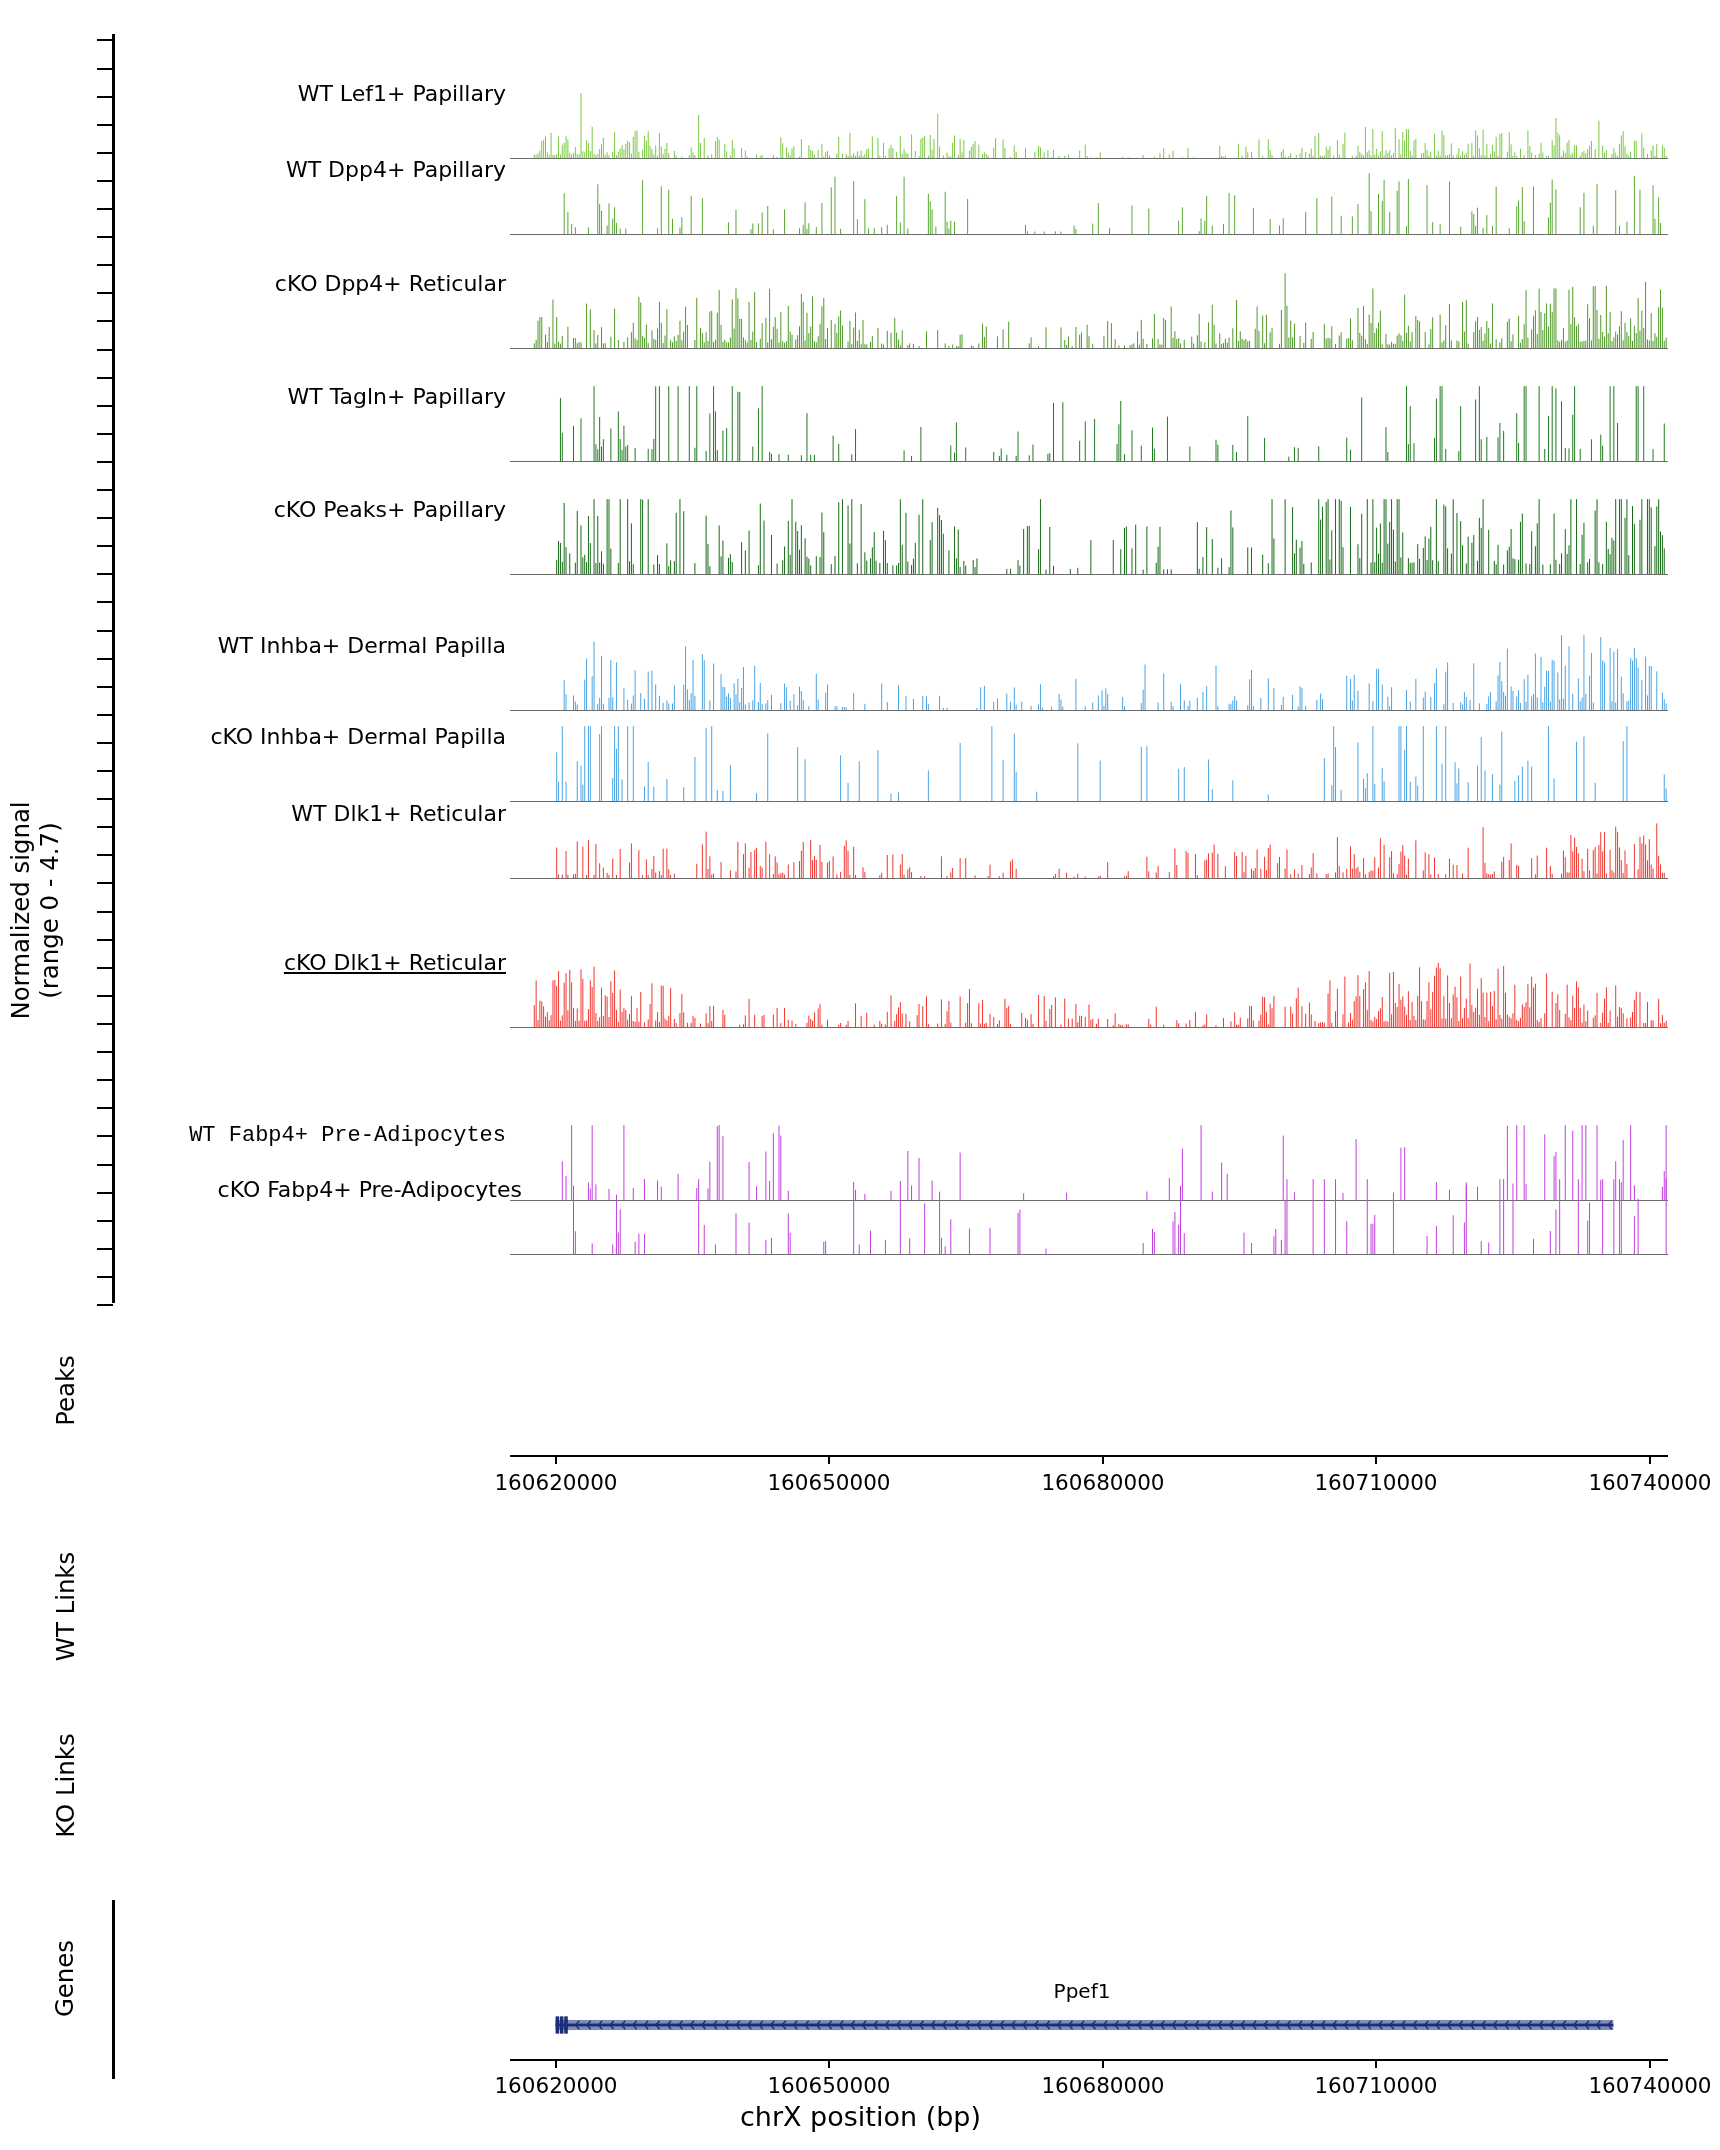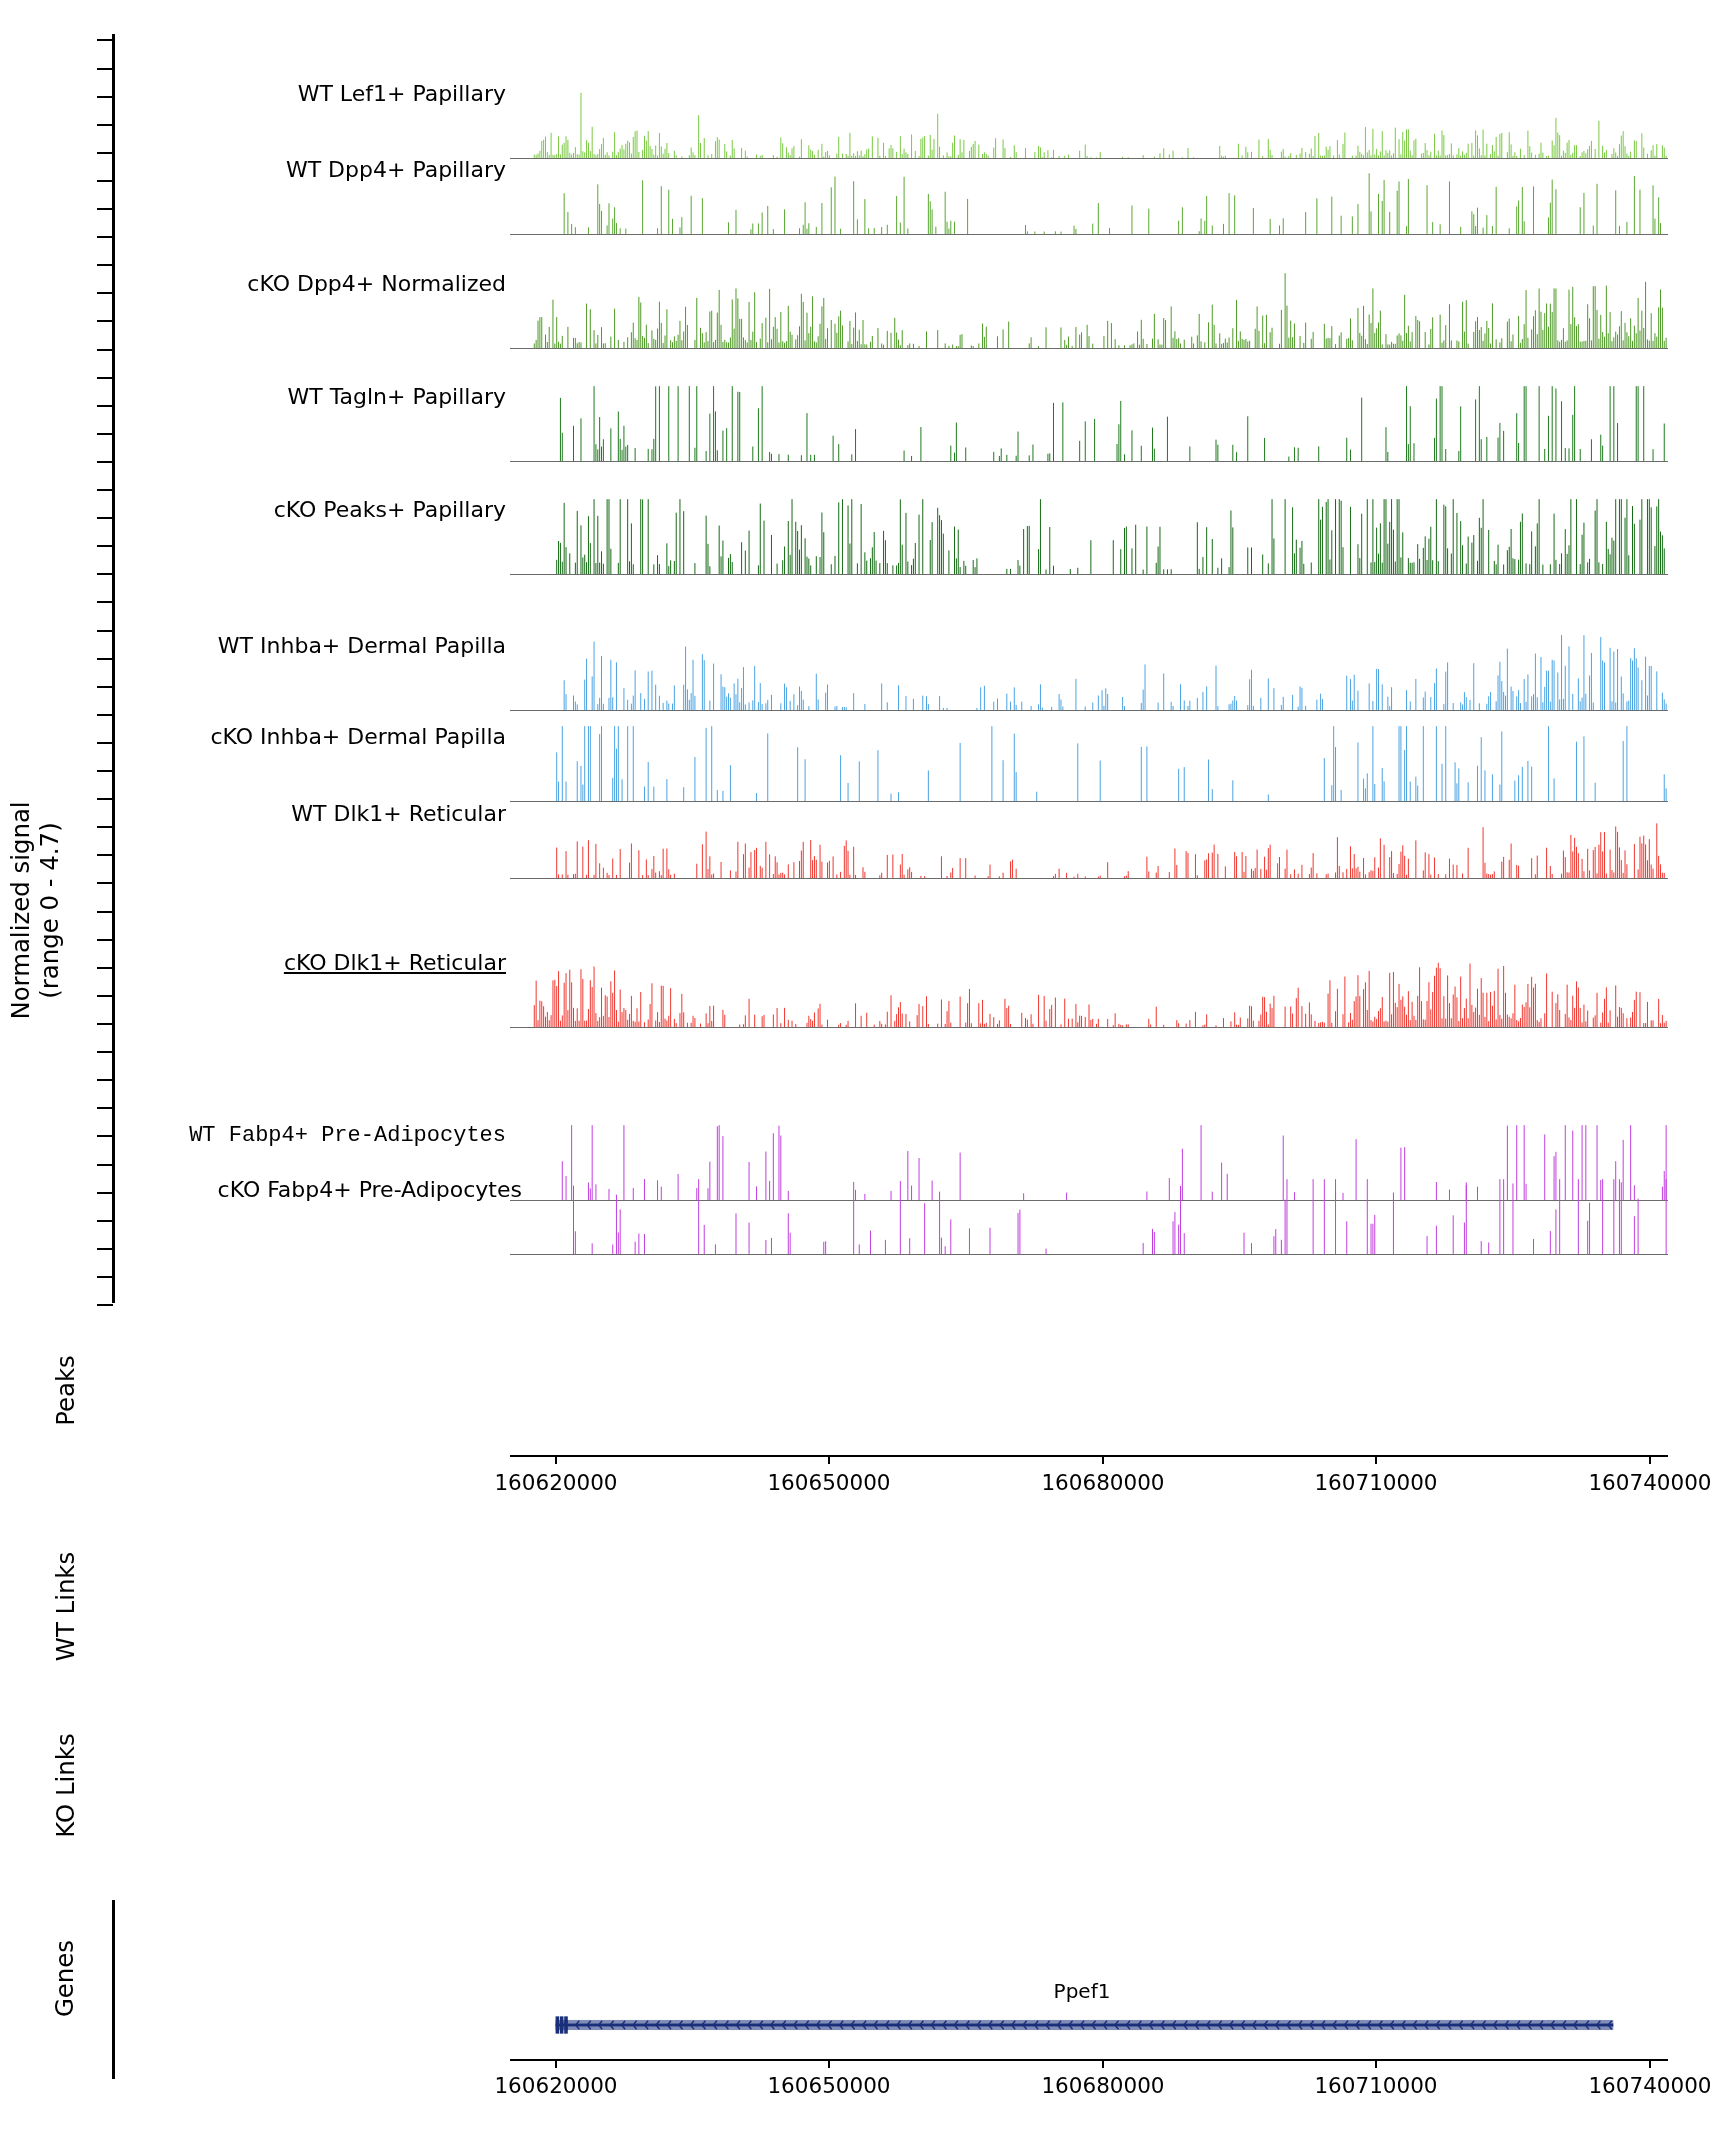--- a/index.html
+++ b/index.html
@@ -201,21 +201,21 @@
       <div class="track" style="top: 156px; height: 79px;">
         <div class="track-label" style="top: 1.4px;">WT Dpp4+ Papillary</div>
         <div class="track-plot" style="top: 0px; height: 79px;">
           <svg viewBox="0 0 620 100" preserveAspectRatio="none" height="79">
             <path d="M29,100 L29,47.12 M31,100 L31,70.83 M33,100 L33,86.03 M35,100 L35,90.12 M42,100 L42,90.26 M47,100 L47,35.85 M48,100 L48,60.66 M49,100 L49,69.48 M52,100 L52,87.95 M53,100 L53,59.93 M55,100 L55,79.10 M56,100 L56,64.88 M57,100 L57,84.71 M59,100 L59,91.62 M62,100 L62,91.82 M71,100 L71,30.80 M79,100 L79,91.49 M81,100 L81,38.19 M85,100 L85,42.74 M87,100 L87,79.52 M91,100 L91,90.45 M92,100 L92,77.47 M97,100 L97,50.37 M103,100 L103,53.41 M117,100 L117,83.85 M121,100 L121,68.00 M129,100 L129,92.91 M130,100 L130,85.46 M133,100 L133,85.38 M135,100 L135,71.47 M138,100 L138,63.24 M141,100 L141,92.55 M147,100 L147,67.51 M155,100 L155,91.42 M157,100 L157,87.08 M158,100 L158,58.61 M159,100 L159,92.06 M160,100 L160,85.07 M164,100 L164,89.82 M167,100 L167,59.53 M172,100 L172,39.66 M174,100 L174,26.14 M177,100 L177,92.02 M184,100 L184,31.85 M186,100 L186,80.19 M190,100 L190,54.58 M192,100 L192,91.59 M195,100 L195,91.29 M199,100 L199,89.96 M202,100 L202,87.05 M207,100 L207,50.74 M209,100 L209,84.22 M211,100 L211,26.32 M213,100 L213,91.85 M224,100 L224,48.02 M225,100 L225,57.35 M226,100 L226,67.57 M228,100 L228,89.41 M233,100 L233,45.25 M234,100 L234,83.13 M235,100 L235,91.83 M236,100 L236,81.98 M238,100 L238,83.16 M245,100 L245,54.33 M276,100 L276,87.29 M277,100 L277,95.36 M281,100 L281,95.62 M286,100 L286,95.70 M292,100 L292,95.40 M295,100 L295,95.72 M302,100 L302,88.19 M303,100 L303,92.36 M312,100 L312,85.63 M315,100 L315,59.61 M321,100 L321,91.25 M333,100 L333,62.65 M342,100 L342,66.60 M358,100 L358,81.89 M360,100 L360,64.90 M369,100 L369,95.25 M370,100 L370,79.08 M372,100 L372,81.99 M373,100 L373,50.62 M376,100 L376,88.03 M382,100 L382,85.92 M385,100 L385,46.94 M388,100 L388,49.89 M398,100 L398,65.72 M407,100 L407,79.76 M412,100 L412,87.93 M414,100 L414,78.81 M426,100 L426,70.94 M432,100 L432,53.45 M440,100 L440,51.43 M445,100 L445,75.61 M451,100 L451,76.52 M454,100 L454,60.83 M460,100 L460,21.88 M461,100 L461,70.10 M465,100 L465,48.04 M467,100 L467,56.86 M468,100 L468,30.27 M471,100 L471,70.66 M475,100 L475,43.96 M476,100 L476,32.27 M480,100 L480,88.86 M481,100 L481,29.16 M491,100 L491,37.02 M494,100 L494,83.70 M498,100 L498,86.49 M503,100 L503,32.22 M509,100 L509,89.69 M515,100 L515,70.06 M516,100 L516,73.68 M517,100 L517,88.57 M518,100 L518,65.36 M521,100 L521,90.77 M523,100 L523,74.83 M526,100 L526,88.59 M528,100 L528,39.02 M535,100 L535,91.52 M539,100 L539,63.82 M540,100 L540,56.33 M542,100 L542,39.30 M543,100 L543,82.60 M548,100 L548,38.54 M556,100 L556,77.71 M557,100 L557,59.19 M558,100 L558,29.82 M560,100 L560,42.12 M573,100 L573,64.85 M575,100 L575,46.64 M580,100 L580,88.23 M582,100 L582,35.17 M592,100 L592,43.47 M594,100 L594,88.45 M598,100 L598,83.32 M602,100 L602,25.19 M605,100 L605,42.60 M612,100 L612,37.18 M613,100 L613,79.33 M615,100 L615,52.25 M616,100 L616,84.85 " stroke="#5aa832" stroke-width="1" vector-effect="non-scaling-stroke" fill="none"></path>
           </svg>
           <div class="baseline"></div>
         </div>
       </div>
       <div class="track" style="top: 270px; height: 79px;">
-        <div class="track-label" style="top: 1.4px;">cKO Dpp4+ Normalized</div>
+        <div class="track-label" style="top: 1.4px;">cKO Dpp4+ Reticular</div>
         <div class="track-plot" style="top: 0px; height: 79px;">
           <svg viewBox="0 0 620 100" preserveAspectRatio="none" height="79">
             <path d="M13,100 L13,92.95 M14,100 L14,88.51 M15,100 L15,64.13 M16,100 L16,59.74 M17,100 L17,59.60 M19,100 L19,81.74 M20,100 L20,91.14 M21,100 L21,72.05 M23,100 L23,37.47 M24,100 L24,93.17 M25,100 L25,59.57 M26,100 L26,90.78 M27,100 L27,93.20 M28,100 L28,83.38 M31,100 L31,71.91 M34,100 L34,85.99 M35,100 L35,86.00 M36,100 L36,92.75 M37,100 L37,91.17 M38,100 L38,91.77 M41,100 L41,42.55 M43,100 L43,49.73 M45,100 L45,76.16 M46,100 L46,92.96 M47,100 L47,82.29 M49,100 L49,72.34 M50,100 L50,92.93 M51,100 L51,92.70 M54,100 L54,84.35 M56,100 L56,48.90 M58,100 L58,88.61 M61,100 L61,90.93 M63,100 L63,85.15 M65,100 L65,78.81 M66,100 L66,66.66 M67,100 L67,86.32 M68,100 L68,88.60 M69,100 L69,33.98 M70,100 L70,41.16 M71,100 L71,83.56 M72,100 L72,85.92 M73,100 L73,69.16 M74,100 L74,92.53 M76,100 L76,76.37 M77,100 L77,87.08 M78,100 L78,88.43 M79,100 L79,74.04 M80,100 L80,40.08 M81,100 L81,66.97 M82,100 L82,92.43 M83,100 L83,83.00 M84,100 L84,49.75 M86,100 L86,88.87 M87,100 L87,91.41 M88,100 L88,84.03 M89,100 L89,89.71 M90,100 L90,81.99 M91,100 L91,64.37 M92,100 L92,88.96 M93,100 L93,77.83 M94,100 L94,46.48 M95,100 L95,69.62 M99,100 L99,88.64 M100,100 L100,35.27 M102,100 L102,73.20 M103,100 L103,79.91 M104,100 L104,91.63 M105,100 L105,78.65 M106,100 L106,90.04 M107,100 L107,52.59 M108,100 L108,51.61 M109,100 L109,91.30 M110,100 L110,88.40 M111,100 L111,53.88 M112,100 L112,25.20 M113,100 L113,69.49 M114,100 L114,91.01 M115,100 L115,88.39 M116,100 L116,91.45 M117,100 L117,91.78 M118,100 L118,85.47 M119,100 L119,37.26 M120,100 L120,74.11 M121,100 L121,23.28 M122,100 L122,35.89 M123,100 L123,61.72 M124,100 L124,61.84 M125,100 L125,85.30 M126,100 L126,88.83 M127,100 L127,91.68 M128,100 L128,40.47 M129,100 L129,88.63 M130,100 L130,78.03 M131,100 L131,28.14 M132,100 L132,91.20 M134,100 L134,86.92 M135,100 L135,67.17 M137,100 L137,60.43 M138,100 L138,91.40 M139,100 L139,23.79 M140,100 L140,87.71 M141,100 L141,71.85 M142,100 L142,59.68 M143,100 L143,74.49 M144,100 L144,91.78 M145,100 L145,53.28 M146,100 L146,90.23 M147,100 L147,92.11 M148,100 L148,90.00 M149,100 L149,45.42 M150,100 L150,78.00 M151,100 L151,81.94 M153,100 L153,87.82 M154,100 L154,82.59 M155,100 L155,71.21 M156,100 L156,30.10 M157,100 L157,40.44 M158,100 L158,89.15 M159,100 L159,54.06 M160,100 L160,79.86 M161,100 L161,71.73 M162,100 L162,33.36 M163,100 L163,90.29 M164,100 L164,91.60 M165,100 L165,83.94 M166,100 L166,68.11 M167,100 L167,45.97 M168,100 L168,35.44 M169,100 L169,87.38 M170,100 L170,73.70 M172,100 L172,63.33 M174,100 L174,68.02 M175,100 L175,79.55 M176,100 L176,58.79 M177,100 L177,51.42 M178,100 L178,70.17 M181,100 L181,90.54 M182,100 L182,64.43 M183,100 L183,93.78 M184,100 L184,72.87 M185,100 L185,53.70 M186,100 L186,89.88 M187,100 L187,75.58 M188,100 L188,94.07 M189,100 L189,63.32 M190,100 L190,93.93 M191,100 L191,94.28 M193,100 L193,90.89 M194,100 L194,83.57 M197,100 L197,73.55 M199,100 L199,93.06 M200,100 L200,94.62 M202,100 L202,77.10 M204,100 L204,79.38 M206,100 L206,60.56 M207,100 L207,79.18 M208,100 L208,88.10 M209,100 L209,95.27 M210,100 L210,76.16 M213,100 L213,95.12 M214,100 L214,92.95 M216,100 L216,93.38 M219,100 L219,96.05 M223,100 L223,77.67 M229,100 L229,76.06 M233,100 L233,92.90 M235,100 L235,96.06 M237,100 L237,94.33 M239,100 L239,96.39 M240,100 L240,96.35 M241,100 L241,82.15 M242,100 L242,81.16 M247,100 L247,95.55 M248,100 L248,96.31 M251,100 L251,92.97 M253,100 L253,67.73 M254,100 L254,84.62 M255,100 L255,71.71 M261,100 L261,83.94 M264,100 L264,75.22 M267,100 L267,65.33 M278,100 L278,92.84 M279,100 L279,85.11 M283,100 L283,96.36 M287,100 L287,72.52 M295,100 L295,72.74 M297,100 L297,88.63 M298,100 L298,94.76 M299,100 L299,84.26 M301,100 L301,96.37 M303,100 L303,72.14 M305,100 L305,81.85 M306,100 L306,78.90 M309,100 L309,69.35 M310,100 L310,83.67 M312,100 L312,93.27 M318,100 L318,83.63 M320,100 L320,64.37 M322,100 L322,67.20 M324,100 L324,87.61 M326,100 L326,95.30 M329,100 L329,95.31 M332,100 L332,95.28 M333,100 L333,94.12 M334,100 L334,92.93 M336,100 L336,77.79 M337,100 L337,94.58 M338,100 L338,63.06 M339,100 L339,87.12 M341,100 L341,93.82 M344,100 L344,86.86 M345,100 L345,55.54 M347,100 L347,87.64 M348,100 L348,94.25 M349,100 L349,94.51 M350,100 L350,60.83 M351,100 L351,63.26 M354,100 L354,46.15 M355,100 L355,85.83 M356,100 L356,77.60 M357,100 L357,87.43 M358,100 L358,86.26 M359,100 L359,92.98 M361,100 L361,88.18 M365,100 L365,84.44 M366,100 L366,92.99 M368,100 L368,82.78 M369,100 L369,55.55 M370,100 L370,90.38 M372,100 L372,91.58 M374,100 L374,66.25 M376,100 L376,43.83 M377,100 L377,69.26 M378,100 L378,93.02 M380,100 L380,80.05 M381,100 L381,93.50 M382,100 L382,92.46 M383,100 L383,86.93 M384,100 L384,91.83 M385,100 L385,85.51 M387,100 L387,73.69 M389,100 L389,38.04 M390,100 L390,89.81 M391,100 L391,77.69 M392,100 L392,87.06 M393,100 L393,88.62 M394,100 L394,87.30 M395,100 L395,90.47 M396,100 L396,89.52 M399,100 L399,74.36 M400,100 L400,46.15 M401,100 L401,77.05 M403,100 L403,57.65 M404,100 L404,92.63 M405,100 L405,56.75 M407,100 L407,78.91 M408,100 L408,73.07 M412,100 L412,93.44 M413,100 L413,50.54 M415,100 L415,4.00 M416,100 L416,45.14 M417,100 L417,85.64 M418,100 L418,63.97 M419,100 L419,85.11 M420,100 L420,67.84 M423,100 L423,83.59 M425,100 L425,92.37 M426,100 L426,66.55 M429,100 L429,87.07 M430,100 L430,78.38 M436,100 L436,68.06 M437,100 L437,86.81 M438,100 L438,85.82 M439,100 L439,86.47 M440,100 L440,71.05 M442,100 L442,93.79 M444,100 L444,83.01 M445,100 L445,78.87 M448,100 L448,87.08 M449,100 L449,86.13 M450,100 L450,61.22 M451,100 L451,88.94 M454,100 L454,48.13 M455,100 L455,79.57 M456,100 L456,83.18 M457,100 L457,45.38 M458,100 L458,87.65 M459,100 L459,93.72 M460,100 L460,56.40 M461,100 L461,67.02 M462,100 L462,23.32 M463,100 L463,79.70 M464,100 L464,73.88 M465,100 L465,66.35 M466,100 L466,51.42 M467,100 L467,94.09 M469,100 L469,81.12 M470,100 L470,94.10 M471,100 L471,94.39 M472,100 L472,90.96 M473,100 L473,93.27 M474,100 L474,93.47 M475,100 L475,82.94 M476,100 L476,80.29 M477,100 L477,82.73 M478,100 L478,89.66 M479,100 L479,31.40 M480,100 L480,79.69 M481,100 L481,70.58 M482,100 L482,90.40 M483,100 L483,78.60 M485,100 L485,58.26 M486,100 L486,63.30 M487,100 L487,64.90 M490,100 L490,78.53 M492,100 L492,94.20 M493,100 L493,74.70 M494,100 L494,59.87 M498,100 L498,56.51 M499,100 L499,92.01 M500,100 L500,89.20 M501,100 L501,69.78 M503,100 L503,43.24 M504,100 L504,89.21 M507,100 L507,89.23 M508,100 L508,90.41 M510,100 L510,40.21 M511,100 L511,78.00 M512,100 L512,38.18 M513,100 L513,93.15 M516,100 L516,78.45 M517,100 L517,64.93 M518,100 L518,59.49 M519,100 L519,75.94 M520,100 L520,72.21 M521,100 L521,89.60 M522,100 L522,80.31 M523,100 L523,64.44 M524,100 L524,73.45 M525,100 L525,93.03 M526,100 L526,42.24 M528,100 L528,87.85 M530,100 L530,91.60 M531,100 L531,86.43 M534,100 L534,65.21 M535,100 L535,61.55 M536,100 L536,90.19 M537,100 L537,81.59 M540,100 L540,58.12 M541,100 L541,92.14 M542,100 L542,87.37 M543,100 L543,68.58 M544,100 L544,25.48 M545,100 L545,85.61 M547,100 L547,75.23 M548,100 L548,58.52 M549,100 L549,50.94 M550,100 L550,81.28 M551,100 L551,23.49 M552,100 L552,52.82 M553,100 L553,75.80 M554,100 L554,54.60 M555,100 L555,42.38 M556,100 L556,71.67 M557,100 L557,42.69 M558,100 L558,53.04 M559,100 L559,23.20 M560,100 L560,23.44 M561,100 L561,89.04 M562,100 L562,90.80 M563,100 L563,88.47 M564,100 L564,73.67 M565,100 L565,90.82 M566,100 L566,89.19 M567,100 L567,24.98 M568,100 L568,68.56 M569,100 L569,21.28 M570,100 L570,59.85 M571,100 L571,71.04 M572,100 L572,68.63 M573,100 L573,90.51 M574,100 L574,90.64 M575,100 L575,89.56 M576,100 L576,89.63 M577,100 L577,43.35 M578,100 L578,61.04 M579,100 L579,89.10 M580,100 L580,20.66 M581,100 L581,20.24 M582,100 L582,50.56 M583,100 L583,86.98 M584,100 L584,56.89 M585,100 L585,78.48 M586,100 L586,84.44 M587,100 L587,19.85 M588,100 L588,79.94 M589,100 L589,53.31 M590,100 L590,90.09 M591,100 L591,85.24 M592,100 L592,78.00 M593,100 L593,81.67 M594,100 L594,71.16 M595,100 L595,52.08 M596,100 L596,88.97 M597,100 L597,66.90 M598,100 L598,78.74 M599,100 L599,83.77 M600,100 L600,61.14 M601,100 L601,89.76 M602,100 L602,70.54 M603,100 L603,79.94 M604,100 L604,35.39 M605,100 L605,76.55 M606,100 L606,51.46 M607,100 L607,73.41 M608,100 L608,15.01 M609,100 L609,87.98 M610,100 L610,89.37 M611,100 L611,54.67 M612,100 L612,89.82 M613,100 L613,80.02 M614,100 L614,84.41 M615,100 L615,47.30 M616,100 L616,24.71 M617,100 L617,47.69 M618,100 L618,89.66 M619,100 L619,85.75 " stroke="#4f9a27" stroke-width="1" vector-effect="non-scaling-stroke" fill="none"></path>
           </svg>
           <div class="baseline"></div>
         </div>
       </div>
       <div class="track" style="top: 383px; height: 79px;">
         <div class="track-label" style="top: 1.4px;">WT Tagln+ Papillary</div>
         <div class="track-plot" style="top: 0px; height: 79px;">
@@ -425,15 +425,16 @@
       <div class="tick" style="left: 828px; top: 2059px; width: 2.2px; height: 8.6px;"></div>
       <div class="xtick-lbl" style="left: 736px; top: 2073px; width: 186px;">160650000</div>
       <div class="tick" style="left: 1102px; top: 2059px; width: 2.2px; height: 8.6px;"></div>
       <div class="xtick-lbl" style="left: 1010px; top: 2073px; width: 186px;">160680000</div>
       <div class="tick" style="left: 1375px; top: 2059px; width: 2.2px; height: 8.6px;"></div>
       <div class="xtick-lbl" style="left: 1283px; top: 2073px; width: 186px;">160710000</div>
       <div class="tick" style="left: 1649px; top: 2059px; width: 2.2px; height: 8.6px;"></div>
       <div class="xtick-lbl" style="left: 1557px; top: 2073px; width: 186px;">160740000</div>
     </div>
 
+  <div class="xaxis-title" style="top:2101px;">chrX position (bp)</div>
 
 </div>
 
 
 </body></html>

